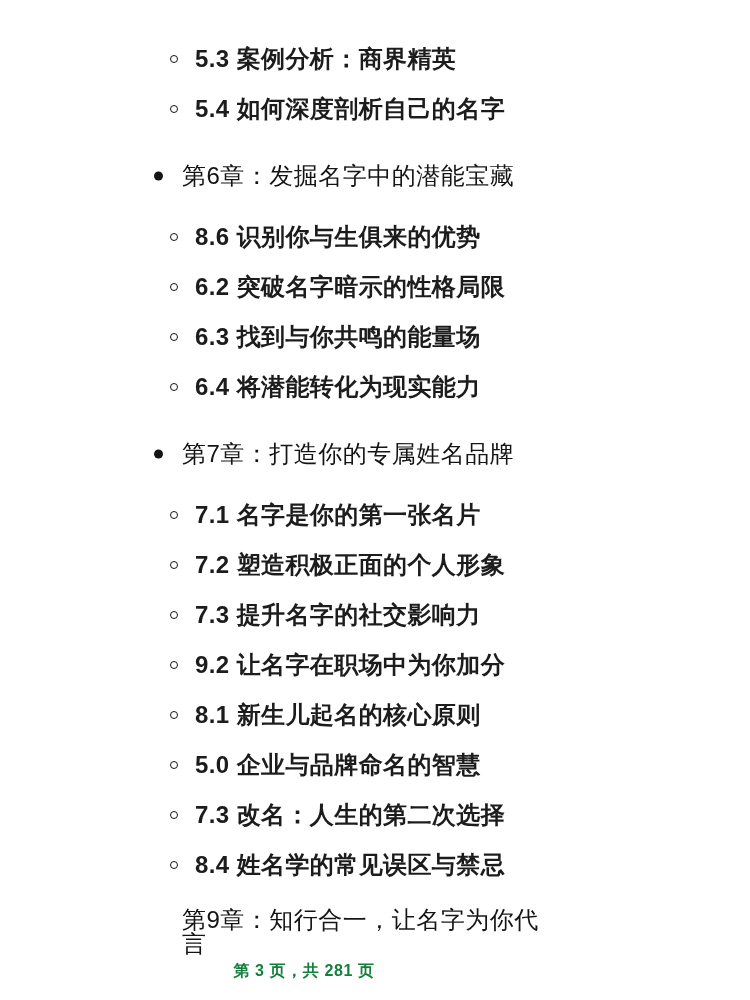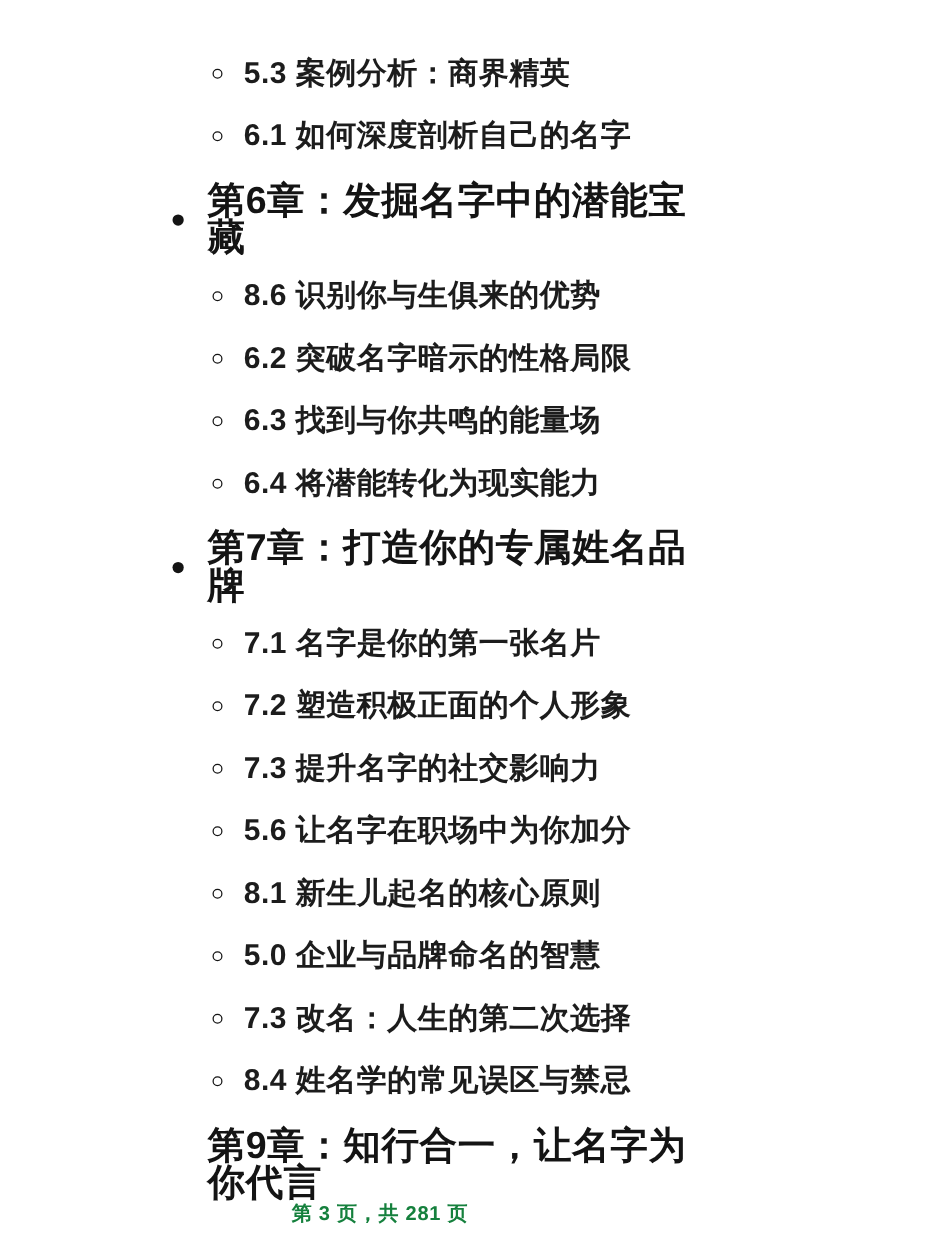--- a/index.html
+++ b/index.html
@@ -24,23 +24,23 @@
   }
   .toc {
     list-style: none;
     margin: 0;
     padding: 0;
   }
   
   .chapter {
     position: relative;
     padding-left: 118px;
-    margin: 0;
-    font-size: 30px;
-    font-weight: 700;
+    margin: 16px;
+    font-size: 24px;
+    font-weight: 400;
     letter-spacing: 0.5px;
     line-height: 1.0;
     color: #141414;
   }
   .chapter .bullet {
     position: absolute;
     left: 90px;
     top: 50%;
     transform: translateY(-50%);
     width: 9px;
@@ -96,21 +96,21 @@
     <li class="row-section">
       <div class="section">
         <span class="bullet"></span>
         <span>5.3 案例分析：商界精英</span>
       </div>
     </li>
 
     <li class="row-section">
       <div class="section">
         <span class="bullet"></span>
-        <span>6.1 如何深度剖析自己的名字</span>
+        <span>5.4 如何深度剖析自己的名字</span>
       </div>
     </li>
 
     <li class="row-chapter gap-top">
       <div class="chapter">
         <span class="bullet"></span>
         <span>第6章：发掘名字中的潜能宝藏</span>
       </div>
     </li>
 
@@ -166,21 +166,21 @@
     <li class="row-section">
       <div class="section">
         <span class="bullet"></span>
         <span>7.3 提升名字的社交影响力</span>
       </div>
     </li>
 
     <li class="row-section">
       <div class="section">
         <span class="bullet"></span>
-        <span>5.6 让名字在职场中为你加分</span>
+        <span>9.2 让名字在职场中为你加分</span>
       </div>
     </li>
 
 
     <li class="row-section">
       <div class="section">
         <span class="bullet"></span>
         <span>8.1 新生儿起名的核心原则</span>
       </div>
     </li>

